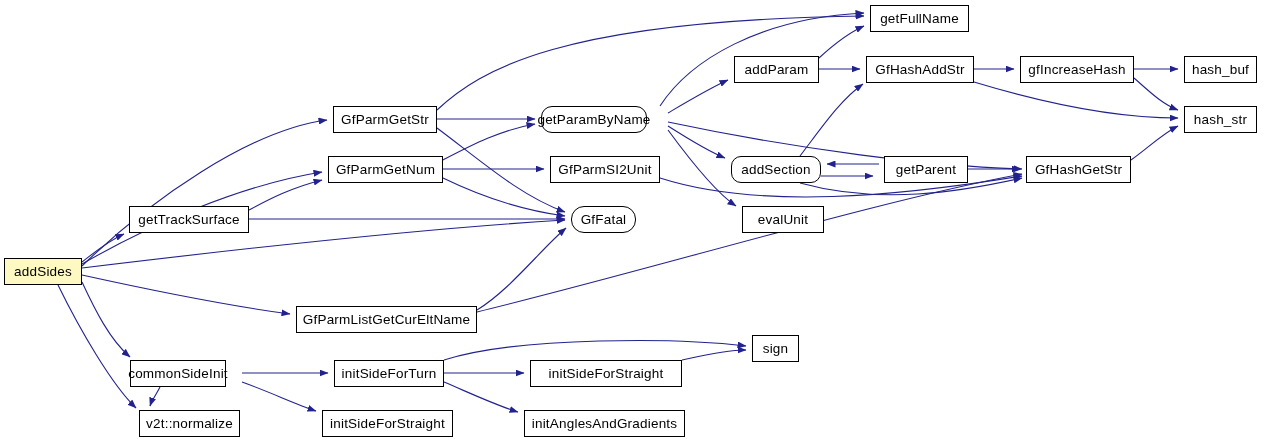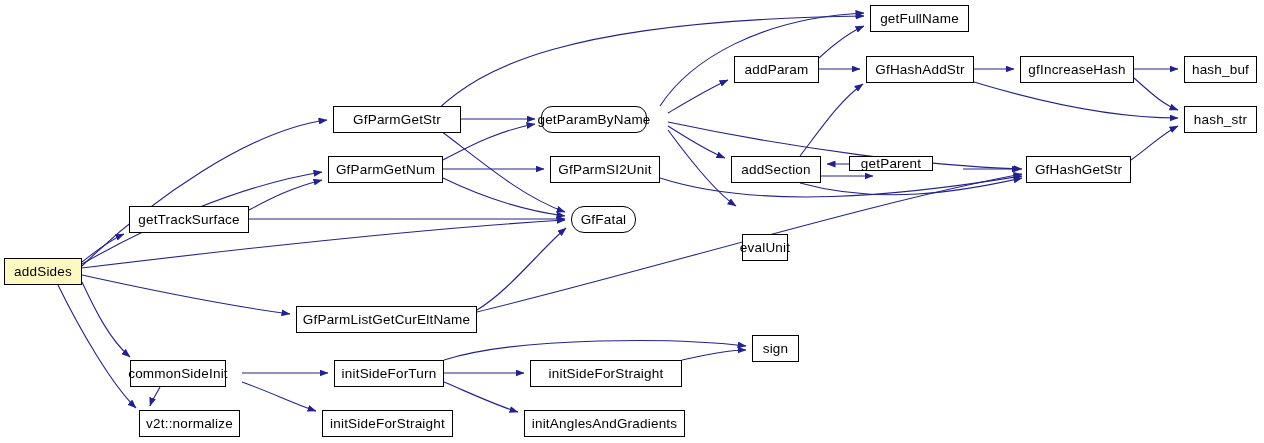--- a/index.html
+++ b/index.html
@@ -107,21 +107,21 @@
       </div>
       <div class="node" style="left: 129px; top: 206px; width: 120px; height: 27px;">
         <span>getTrackSurface</span>
       </div>
       <div class="node" style="left: 130px; top: 360px; width: 96px; height: 27px;">
         <span>commonSideInit</span>
       </div>
       <div class="node" style="left: 139px; top: 410px; width: 101px; height: 27px;">
         <span>v2t::normalize</span>
       </div>
-      <div class="node" style="left: 333px; top: 106px; width: 128px; height: 27px;">
+      <div class="node" style="left: 333px; top: 106px; width: 104px; height: 27px;">
         <span>GfParmGetStr</span>
       </div>
       <div class="node" style="left: 328px; top: 156px; width: 115px; height: 27px;">
         <span>GfParmGetNum</span>
       </div>
       <div class="node" style="left: 296px; top: 306px; width: 181px; height: 27px;">
         <span>GfParmListGetCurEltName</span>
       </div>
       <div class="node" style="left: 334px; top: 360px; width: 110px; height: 27px;">
         <span>initSideForTurn</span>
@@ -140,36 +140,36 @@
       </div>
       <div class="node" style="left: 530px; top: 360px; width: 152px; height: 27px;">
         <span>initSideForStraight</span>
       </div>
       <div class="node" style="left: 524px; top: 410px; width: 161px; height: 27px;">
         <span>initAnglesAndGradients</span>
       </div>
       <div class="node" style="left: 734px; top: 56px; width: 85px; height: 27px;">
         <span>addParam</span>
       </div>
-      <div class="node" style="left: 731px; top: 156px; width: 90px; height: 27px;">
+      <div class="node" style="left: 731px; top: 156px; width: 90px; height: 27px; border-radius: 10px;">
         <span>addSection</span>
       </div>
-      <div class="node" style="left: 742px; top: 206px; width: 46px; height: 27px; margin-top: 28px;">
+      <div class="node" style="left: 742px; top: 206px; width: 82px; height: 27px;">
         <span>evalUnit</span>
       </div>
       <div class="node" style="left: 752px; top: 335px; width: 47px; height: 27px;">
         <span>sign</span>
       </div>
       <div class="node" style="left: 870px; top: 5px; width: 99px; height: 27px;">
         <span>getFullName</span>
       </div>
       <div class="node" style="left: 866px; top: 56px; width: 108px; height: 27px;">
         <span>GfHashAddStr</span>
       </div>
-      <div class="node" style="left: 849px; top: 156px; width: 84px; height: 15px;">
+      <div class="node" style="left: 884px; top: 156px; width: 84px; height: 27px;">
         <span>getParent</span>
       </div>
       <div class="node" style="left: 1020px; top: 56px; width: 114px; height: 27px;">
         <span>gfIncreaseHash</span>
       </div>
       <div class="node" style="left: 1026px; top: 156px; width: 105px; height: 27px;">
         <span>GfHashGetStr</span>
       </div>
       <div class="node" style="left: 1184px; top: 56px; width: 73px; height: 27px;">
         <span>hash_buf</span>

